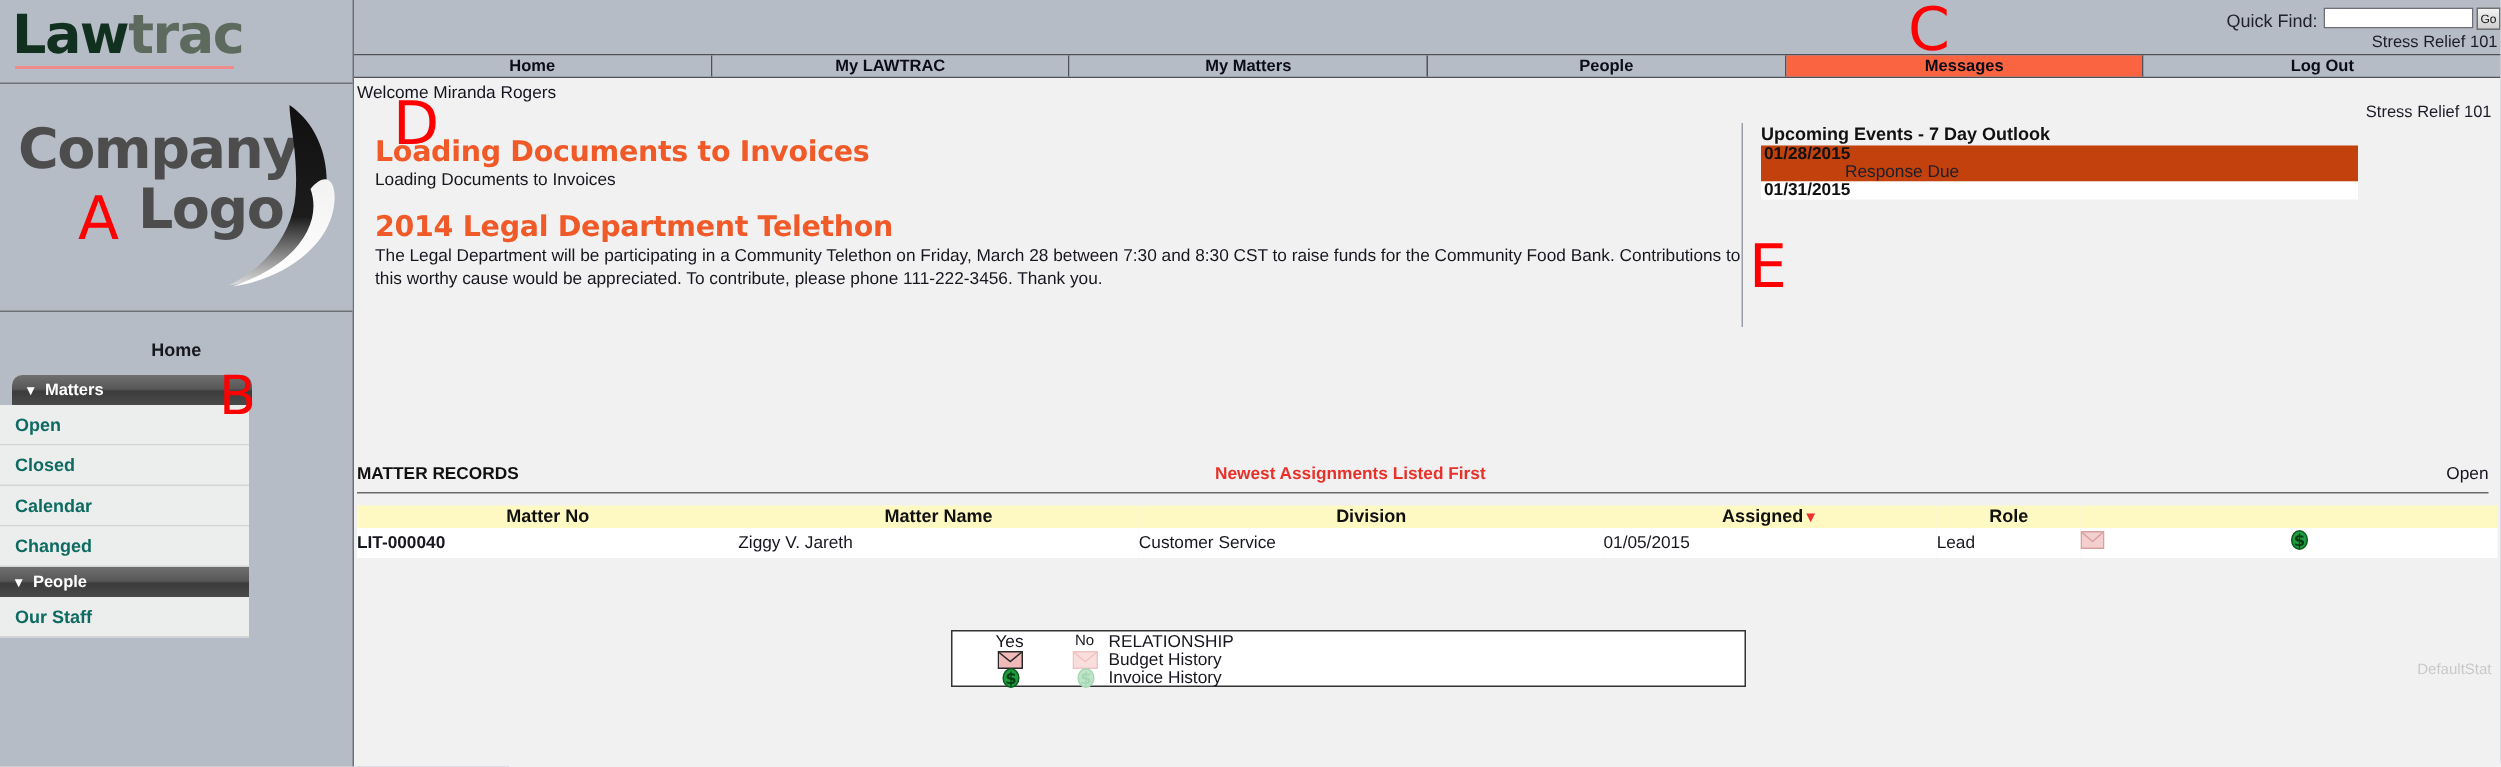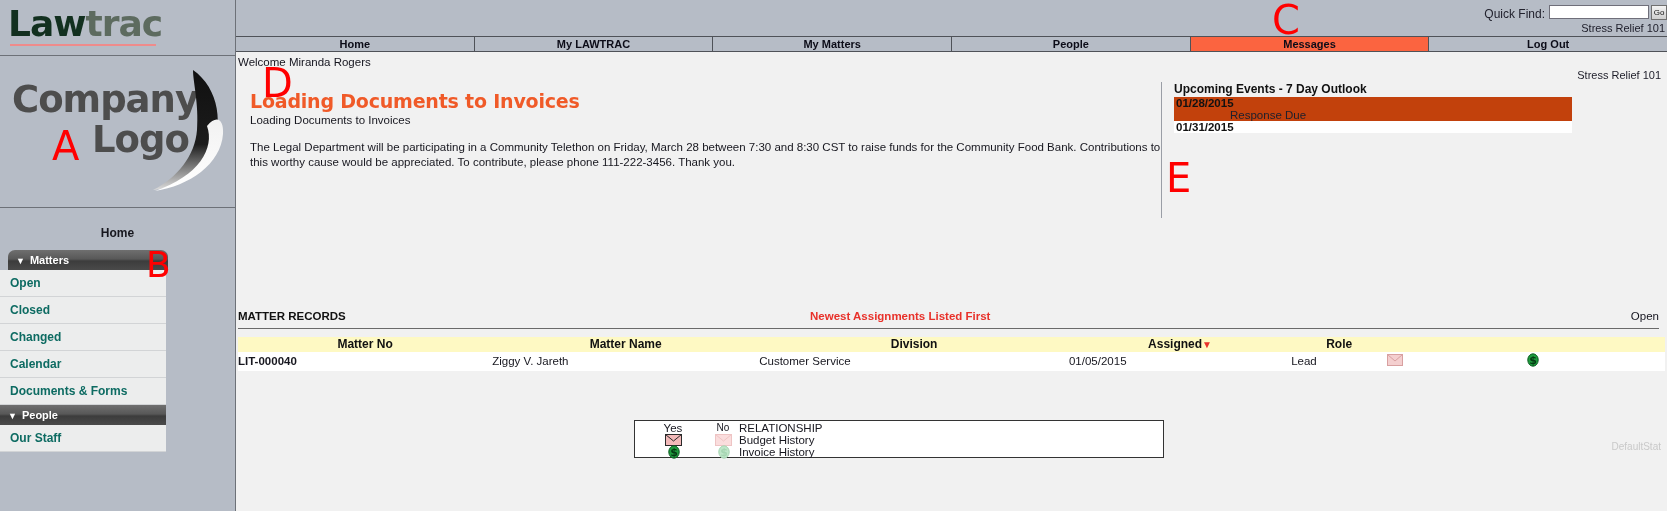--- a/index.html
+++ b/index.html
@@ -239,23 +239,22 @@
     </div>
 
     <div class="side-home">Home</div>
 
     <div class="grp">
       <span class="caret">▼</span><span>Matters</span>
     </div>
     <ul class="navlist">
       <li>Open</li>
       <li>Closed</li>
+      <li>Calendar</li>
       <li>Changed</li>
-      <li>Calendar</li>
-      <li>Documents &amp; Forms</li>
     </ul>
 
     <div class="grp flat">
       <span class="caret">▼</span><span>People</span>
     </div>
     <ul class="navlist">
       <li>Our Staff</li>
     </ul>
   </div>
 
@@ -278,20 +277,21 @@
   <div class="main">
 
     <div class="welcome">Welcome Miranda Rogers</div>
     <div class="stress-main">Stress Relief 101</div>
 
     <div class="content-row">
 
       <div class="news">
         <h2>Loading Documents to Invoices</h2>
         <p class="sub">Loading Documents to Invoices</p>
+        <h2>2014 Legal Department Telethon</h2>
         <p class="body">The Legal Department will be participating in a Community Telethon on Friday, March 28 between 7:30 and 8:30 CST to raise funds for the Community Food Bank. Contributions to this worthy cause would be appreciated. To contribute, please phone 111-222-3456. Thank you.</p>
       </div>
 
       <div class="events">
         <h3>Upcoming Events - 7 Day Outlook</h3>
         <div class="ev-row alt">
           <div class="ev-date">01/28/2015</div>
           <div class="ev-name">Response Due</div>
         </div>
         <div class="ev-row white">

